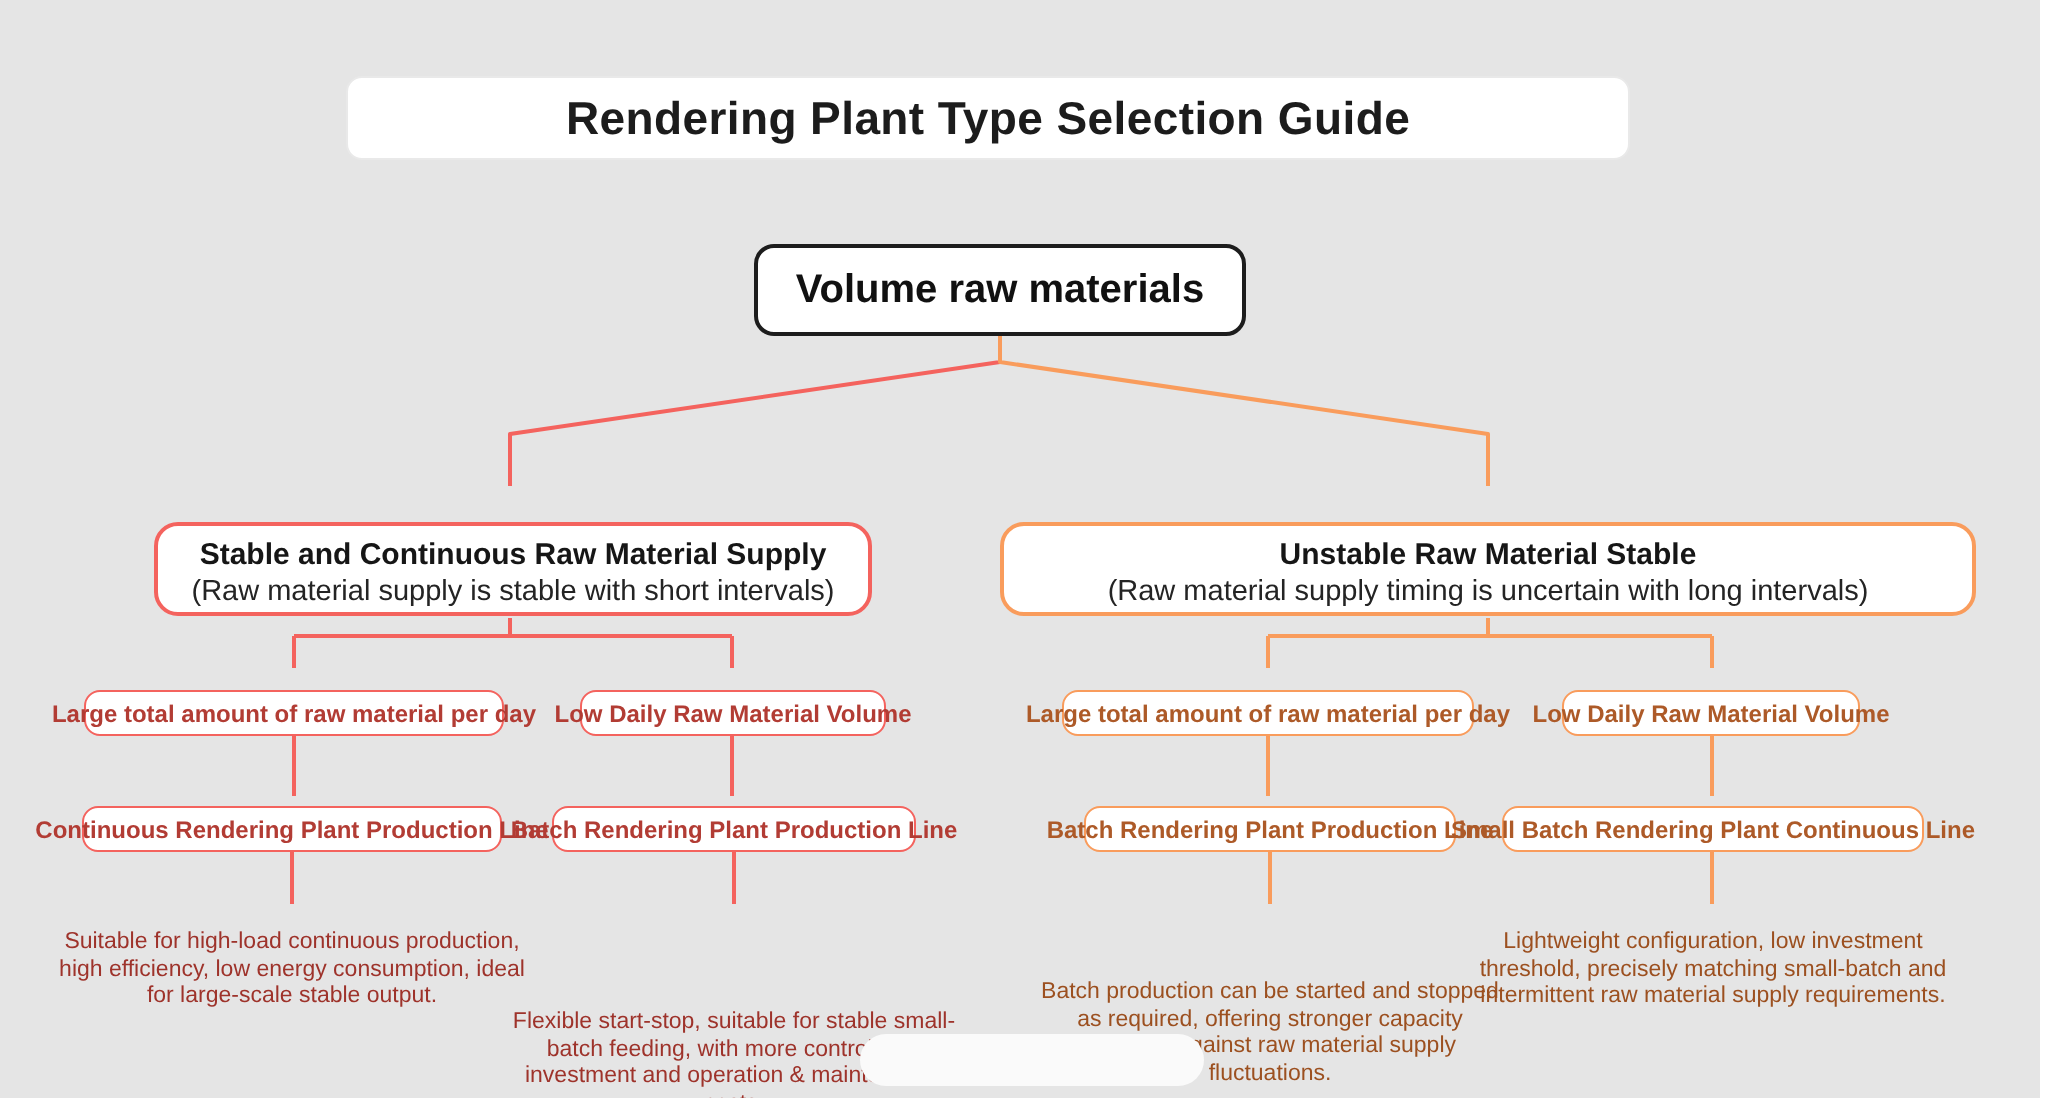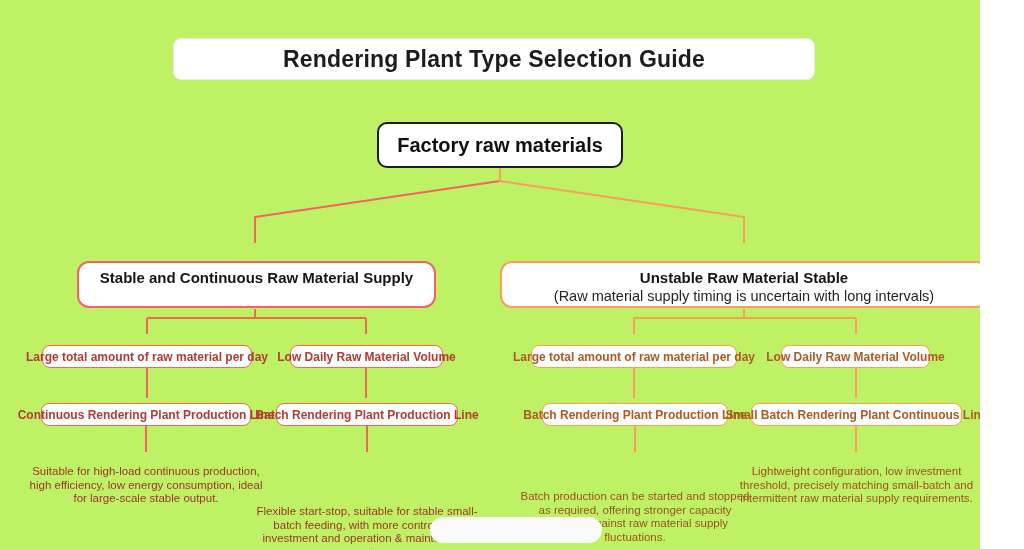--- a/index.html
+++ b/index.html
@@ -6,22 +6,22 @@
     --red:#f4635e;
     --orange:#f99c5c;
     --red-text:#b23c34;
     --red-desc:#9e332b;
     --orange-text:#ad5a28;
     --orange-desc:#9c5020;
     --ink:#1c1c1c;
   }
   html,body{margin:0;padding:0;background:#fff;}
   .stage{
-    position:relative;width:980px;height:549px;background:#bef264;
-    font-family:"Liberation Sans", sans-serif;overflow:hidden;
+    position:relative;width:980px;height:549px;background:#e5e5e5;
+    font-family:"Liberation Sans", sans-serif;overflow:hidden;padding-left:40px;
   }
   .abs{position:absolute;box-sizing:border-box;}
 
   
   .title-box{
     left:173px;top:38px;width:642px;height:42px;
     border:1px solid #e9e9e9;border-radius:8px;background:#fff;
     display:flex;align-items:center;justify-content:center;
     font-size:23px;font-weight:bold;color:var(--ink);letter-spacing:.2px;
   }
@@ -107,24 +107,25 @@
     <path class="stroke-orange" d="M856,368 V398" marker-end="url(#arrow-orange)"></path>
 
     <path class="stroke-red" d="M146,426 V452" marker-end="url(#arrow-red)"></path>
     <path class="stroke-red" d="M367,426 V452" marker-end="url(#arrow-red)"></path>
     <path class="stroke-orange" d="M635,426 V452" marker-end="url(#arrow-orange)"></path>
     <path class="stroke-orange" d="M856,426 V452" marker-end="url(#arrow-orange)"></path>
   </svg>
 
   <div class="abs title-box">Rendering Plant Type Selection Guide</div>
 
-  <div class="abs root-box">Factory raw materials</div>
+  <div class="abs root-box">Volume raw materials</div>
 
   <div class="abs branch" id="branch-left">
     <div class="branch-title">Stable and Continuous Raw Material Supply</div>
+    <div class="branch-subtitle">(Raw material supply is stable with short intervals)</div>
   </div>
 
   <div class="abs branch" id="branch-right">
     <div class="branch-title">Unstable Raw Material Stable</div>
     <div class="branch-subtitle">(Raw material supply timing is uncertain with long intervals)</div>
   </div>
 
   <div class="abs node red" id="cond-l1">Large total amount of raw material per day</div>
   <div class="abs node red" id="cond-l2">Low Daily Raw Material Volume</div>
   <div class="abs node orange" id="cond-r1">Large total amount of raw material per day</div>

